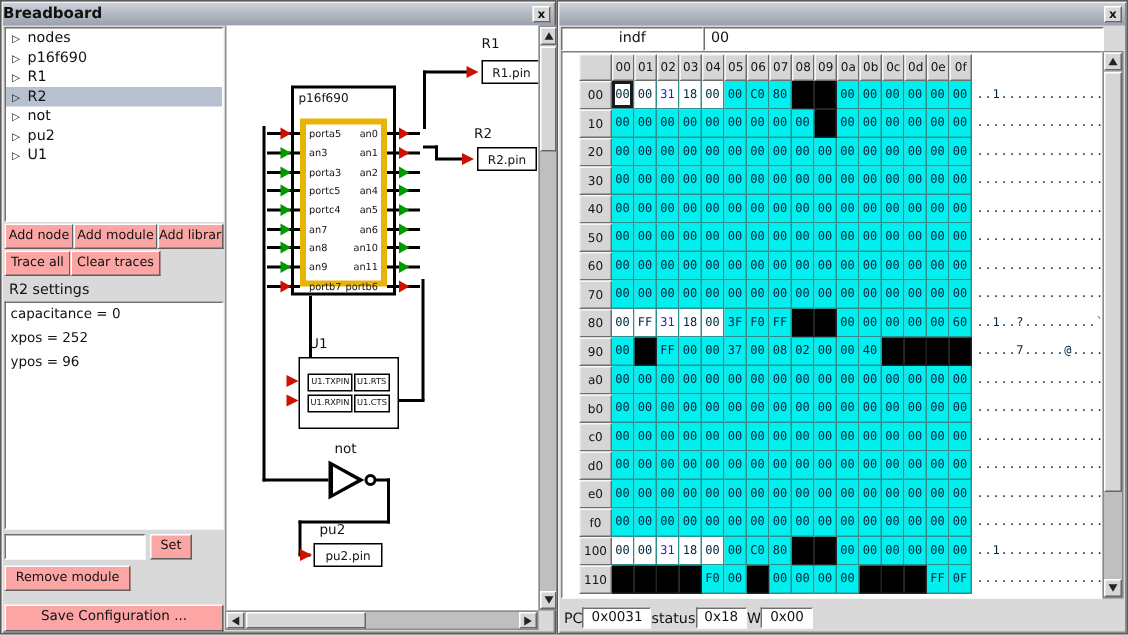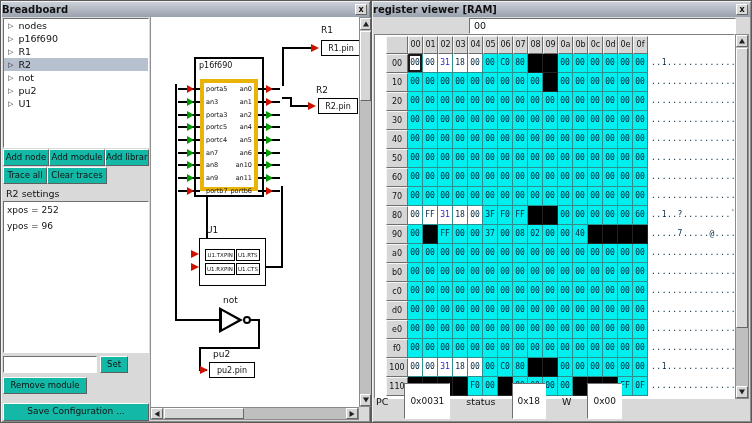--- a/index.html
+++ b/index.html
@@ -10,21 +10,21 @@
             box-shadow: inset 1px 1px 0 #f2f2f2, inset -1px -1px 0 #8a8a8a; }
   #bb-window { left:0; width:371px; }
   #rv-window { left:371px; width:381px; }
 
   .titlebar { position:absolute; left:1px; right:1px; top:1px; height:15px;
               background:linear-gradient(#ccd1d9,#99a1ad); display:flex; align-items:center; justify-content:flex-start;
               font-size:10px; font-weight:bold; }
   .close-btn { position:absolute; right:2px; top:2px; width:12px; height:11px; background:#d9d9d9;
                border:1px solid; border-color:#fff #666 #666 #fff; font-size:8px; line-height:9px; text-align:center; }
 
-  .btn { position:absolute; background:#14b8a6; border:1px solid; border-color:#fff #5f5f5f #5f5f5f #fff;
+  .btn { position:absolute; background:#fca5a5; border:1px solid; border-color:#fff #5f5f5f #5f5f5f #fff;
          font-size:8.5px; line-height:15px; text-align:center; white-space:nowrap; overflow:hidden; }
   .sunken { background:#fff; border:1px solid; border-color:#707070 #fff #fff #707070; }
 
   
   #tree { position:absolute; left:2px; top:17px; width:146px; height:130px; background:#fff;
           border:1px solid; border-color:#707070 #fff #fff #707070; overflow:hidden; }
   .tree-item { height:13px; display:flex; align-items:center; font-size:9.5px; padding-left:4px; }
   .tree-item.sel { background:var(--selection); }
   .tri { font-size:7px; margin-right:5px; }
   #settings-title { position:absolute; left:5px; top:187px; font-size:9.5px; }
@@ -90,23 +90,23 @@
   .hcell.ascii-h { width:88px; }
   .cell { width:15px; height:19px; flex:none; background:var(--cyan); border-right:1px solid #2e8f8f;
           border-bottom:1px solid #2e8f8f; font-family:"DejaVu Sans Mono","Liberation Mono",monospace;
           font-size:8px; line-height:18px; text-align:center; color:#002840; }
   .cell.white { background:#fff; }
   .cell.black { background:var(--black_cell); border-right-color:#222; border-bottom-color:#222; }
   .cell.blue  { color:var(--blue_text); }
   .cell.cursor { box-shadow: inset 0 0 0 2px #1a1a1a; }
   .acell { width:88px; flex:none; font-family:"DejaVu Sans Mono","Liberation Mono",monospace; font-size:8px;
            line-height:18px; color:#002840; padding-left:3px; letter-spacing:0.5px; white-space:pre; overflow:hidden; }
-  #rv-status { position:absolute; left:4px; bottom:3px; display:flex; align-items:center; gap:16px; font-size:9.5px; }
+  #rv-status { position:absolute; left:4px; bottom:3px; display:flex; align-items:center; gap:0; font-size:9.5px; }
   .status-box { background:#fff; border:1px solid; border-color:#707070 #fff #fff #707070;
-                font-size:9px; padding:12px 5px; min-width:30px; }
+                font-size:9px; padding:1px 5px; min-width:30px; }
 </style>
 </head>
 <body>
 
 <div class="window" id="bb-window">
   <div class="titlebar">
     <span>Breadboard</span>
     <span class="close-btn">x</span>
   </div>
 
@@ -142,20 +142,21 @@
     </div>
 
   <div class="btn" style="left:2px;top:148px;width:46px;height:17px">Add node</div>
   <div class="btn" style="left:48px;top:148px;width:56px;height:17px">Add module</div>
   <div class="btn" style="left:104px;top:148px;width:44px;height:17px">Add library</div>
   <div class="btn" style="left:2px;top:166px;width:44px;height:17px">Trace all</div>
   <div class="btn" style="left:46px;top:166px;width:60px;height:17px">Clear traces</div>
 
   <div id="settings-title">R2 settings</div>
   <div id="attrs">
+      <div class="attr-line">capacitance = 0</div>
       <div class="attr-line">xpos = 252</div>
       <div class="attr-line">ypos = 96</div>
     </div>
 
   <input id="attr-entry" value="" style="">
   <div class="btn" style="left:99px;top:355px;width:28px;height:17px">Set</div>
   <div class="btn" style="left:2px;top:376px;width:84px;height:17px">Remove module</div>
   <div class="btn" style="left:2px;top:402px;width:146px;height:18px;font-size:9px">Save Configuration ...</div>
 
   <div id="canvas">
@@ -301,24 +302,24 @@
       </div>
     <div class="sb-thumb" style="left:13px;top:0;width:80px;height:11px"></div>
     <div class="sb-btn" style="right:0;top:0;width:12px;height:11px">
         <span class="tri-glyph t-right"></span>
       </div>
   </div>
 </div>
 
 <div class="window" id="rv-window">
   <div class="titlebar">
-    <span>register viewer [RAM]</span>
     <span class="close-btn">x</span>
   </div>
 
+  <div class="sunken" id="rv-entry-name">indf</div>
   <div class="sunken" id="rv-entry-value">00</div>
 
   <div id="sheet-bg">
     <div id="sheet">
         <div class="srow hrow">
           <span class="hcell corner"></span>
           <span class="hcell">00</span>
           <span class="hcell">01</span>
           <span class="hcell">02</span>
           <span class="hcell">03</span>

